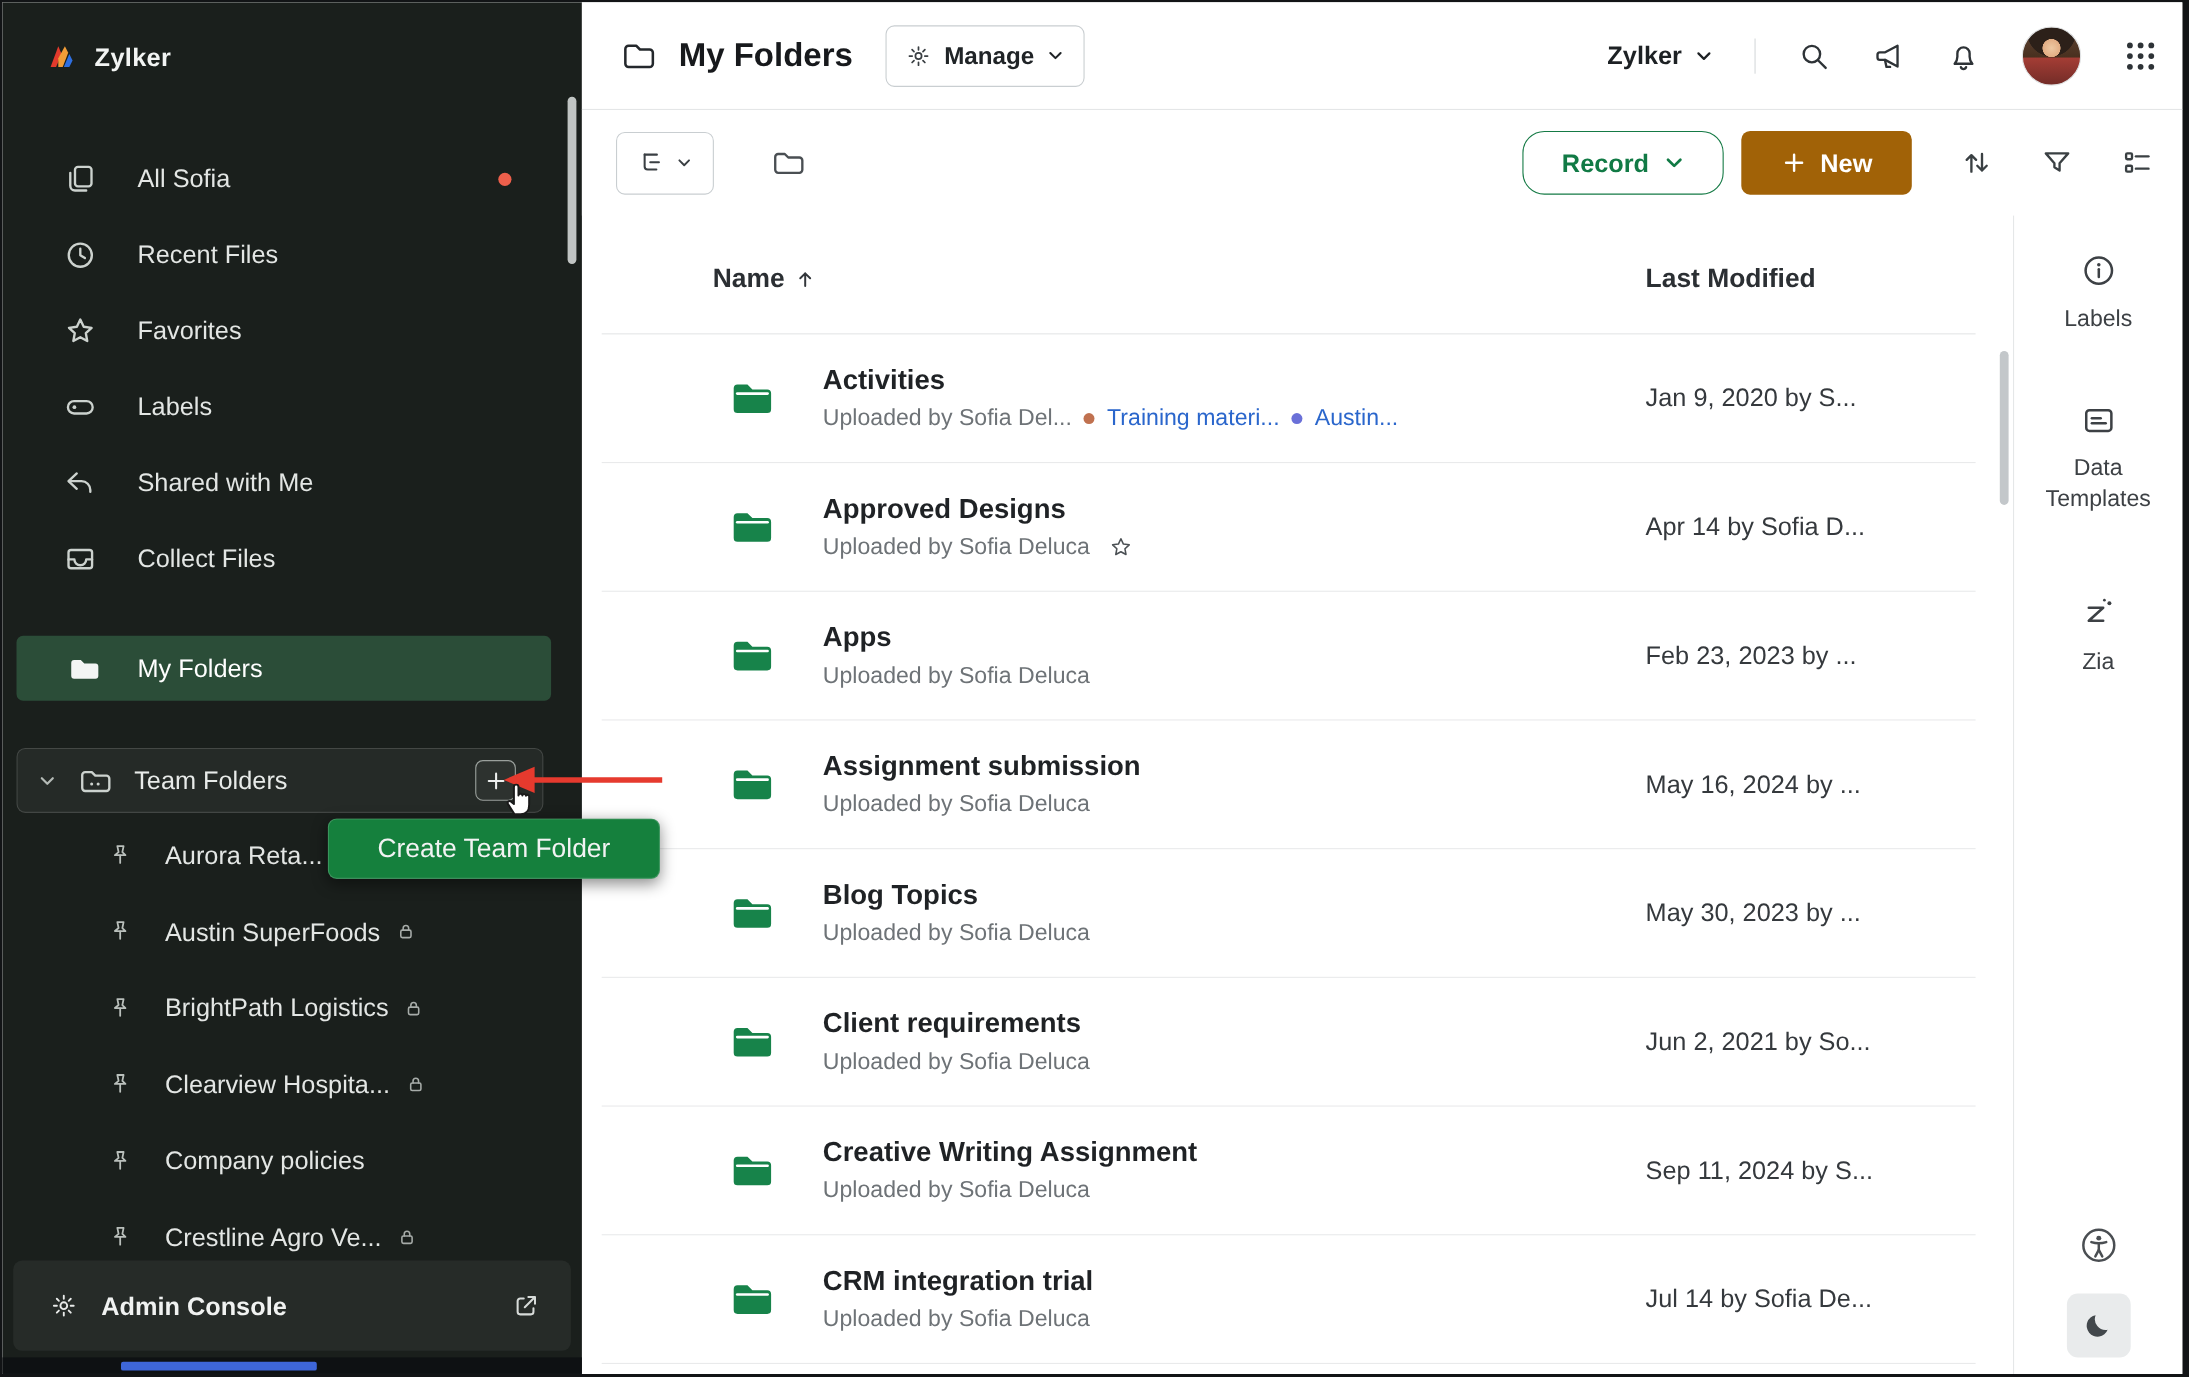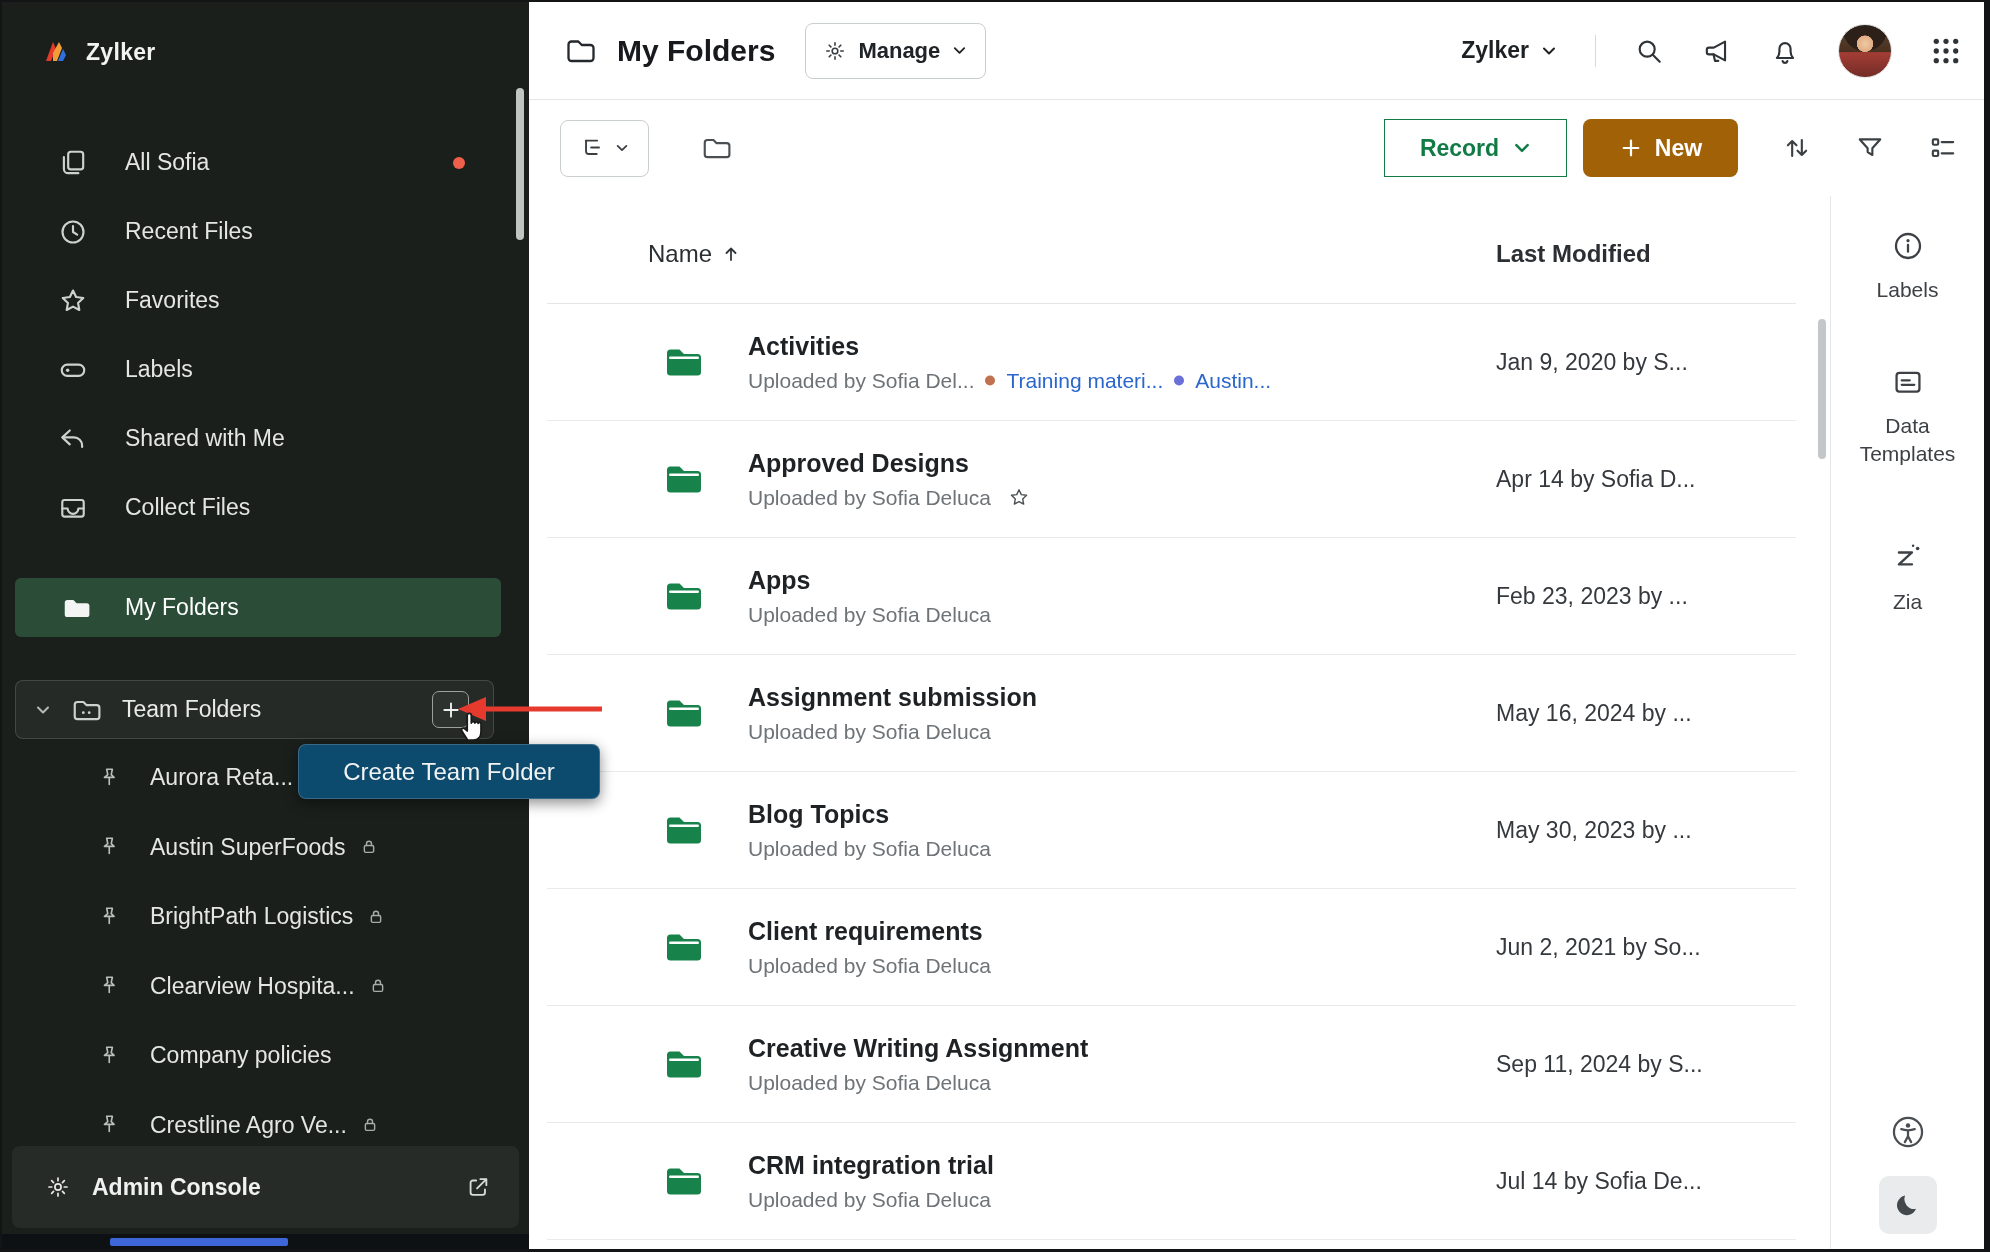--- a/index.html
+++ b/index.html
@@ -63,32 +63,32 @@
         radial-gradient(circle at 50% 36%, #eec9a3 0%, #e2ad84 19%, rgba(0,0,0,0) 20%),
         radial-gradient(circle at 50% 8%, #2c2019 0%, #2c2019 40%, rgba(0,0,0,0) 41%),
         linear-gradient(180deg, #5d4333 0%, #49301f 52%, #a43d35 53%, #732c27 100%); }
 
   
   .toolbar { position:absolute; left:527px; right:0; top:98px; height:96px; background:#fff; display:flex; align-items:center; }
   .view-dd { margin-left:31px; width:89px; height:57px; border:1px solid #c9ced1; border-radius:8px;
         display:flex; align-items:center; justify-content:center; gap:9px; color:#3a3f43; cursor:pointer; background:#fff; }
   .tb-folder { margin-left:52px; color:#4a4f53; cursor:pointer; }
   .tb-right { margin-left:auto; display:flex; align-items:center; padding-right:26px; }
-  .record-btn { height:58px; min-width:183px; border:1.5px solid #157a45; border-radius:0; background:#fff;
+  .record-btn { height:58px; min-width:183px; border:1.5px solid #157a45; border-radius:20px; background:#fff;
         display:flex; align-items:center; justify-content:center; gap:14px; font-size:23px; font-weight:bold; color:#117a45; cursor:pointer; }
   .new-btn { margin-left:16px; height:58px; min-width:155px; border:none; border-radius:8px; background:#a16207; color:#fff;
         display:flex; align-items:center; justify-content:center; gap:12px; font-size:23px; font-weight:bold; cursor:pointer; }
   .tb-icon { color:#3a4043; cursor:pointer; margin-left:43px; }
   .tb-icon.first { margin-left:44px; }
 
   
   .content { position:absolute; left:527px; right:0; top:194px; bottom:0; display:flex; }
   .tablearea { flex:1; position:relative; overflow:hidden; }
   .thead { height:108px; margin:0 34px 0 18px; border-bottom:1px solid #e4e6e7; position:relative; }
-  .thead .cname { position:absolute; left:101px; top:44px; font-size:24px; color:#2b2f33; font-weight:normal; display:flex; align-items:center; gap:10px; cursor:pointer; }
+  .thead .cname { position:absolute; left:101px; top:44px; font-size:24px; color:#2b2f33; font-weight:bold; display:flex; align-items:center; gap:10px; cursor:pointer; }
   .thead .cmod { position:absolute; left:949px; top:44px; font-size:24px; color:#2b2f33; font-weight:bold; cursor:pointer; }
   .trow { height:117px; margin:0 34px 0 18px; border-bottom:1px solid #e9eaeb; position:relative; display:flex; align-items:center; cursor:pointer; }
   .trow .ficon { position:absolute; left:115px; top:37px; }
   .tmain { position:absolute; left:201px; top:50%; transform:translateY(-50%); }
   .tname { font-size:25px; font-weight:bold; color:#1f2225; }
   .tsubrow { margin-top:8px; display:flex; align-items:center; gap:11px; }
   .tsub { font-size:21px; color:#6e7377; }
   .tlbl { font-size:21px; color:#2a66cc; }
   .dot { width:10px; height:10px; border-radius:50%; flex:none; }
   .dot-orange { background:#c0714f; }
@@ -108,21 +108,21 @@
   .rp-data { top:170px; }
   .rp-zia { top:344px;justify-content:flex-end; }
   .rp-access { position:absolute; left:0; right:0; top:918px; display:flex; justify-content:center; color:#4a4e52; cursor:pointer; }
   .moon-btn { position:absolute; left:50%; transform:translateX(-50%); top:980px; width:58px; height:58px; border-radius:10px;
         background:#e9ebec; display:flex; align-items:center; justify-content:center; cursor:pointer; }
 
   
   .anno-arrow { position:absolute; left:448px; top:685px; z-index:40; pointer-events:none; }
   .anno-cursor { position:absolute; left:452px; top:703px; z-index:42; pointer-events:none; }
   .anno-tooltip { position:absolute; left:296px; top:742px; width:302px; height:55px; z-index:41;
-        background:#0c4a6e; border:1px solid rgba(255,255,255,.18); border-radius:8px; box-shadow:0 4px 14px rgba(0,0,0,.45);
+        background:#15803d; border:1px solid rgba(255,255,255,.18); border-radius:8px; box-shadow:0 4px 14px rgba(0,0,0,.45);
         display:flex; align-items:center; justify-content:center; font-size:24px; color:#f2f3f3; }
 </style>
 </head>
 <body>
 
 <div class="app">
 
   <aside class="sidebar">
     <div class="brand">
       <span class="ic">

